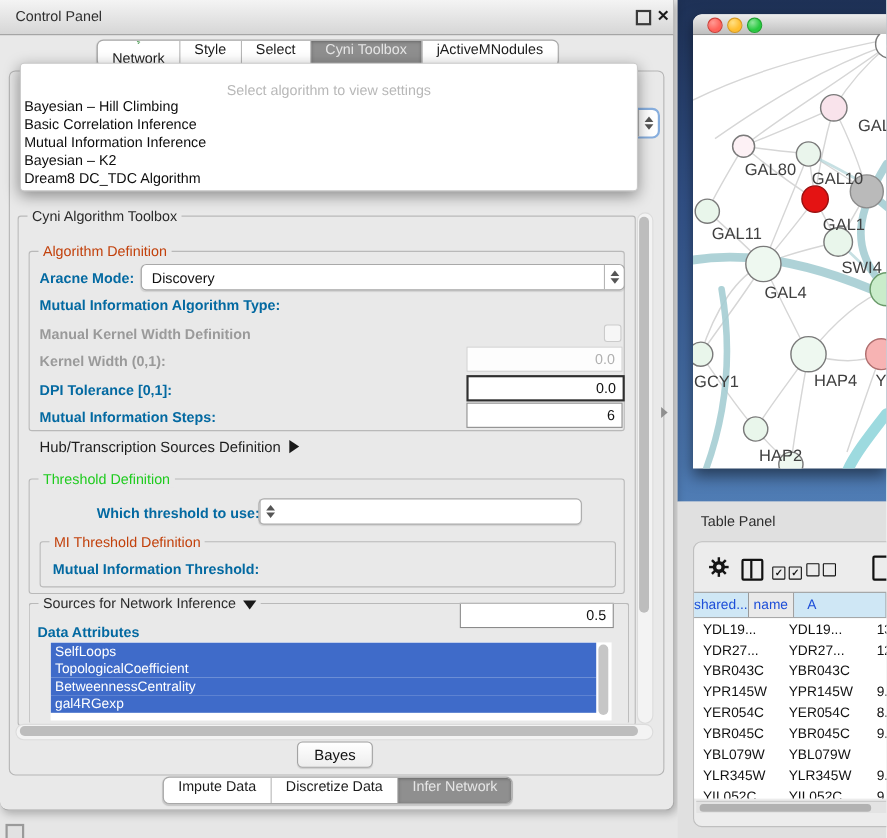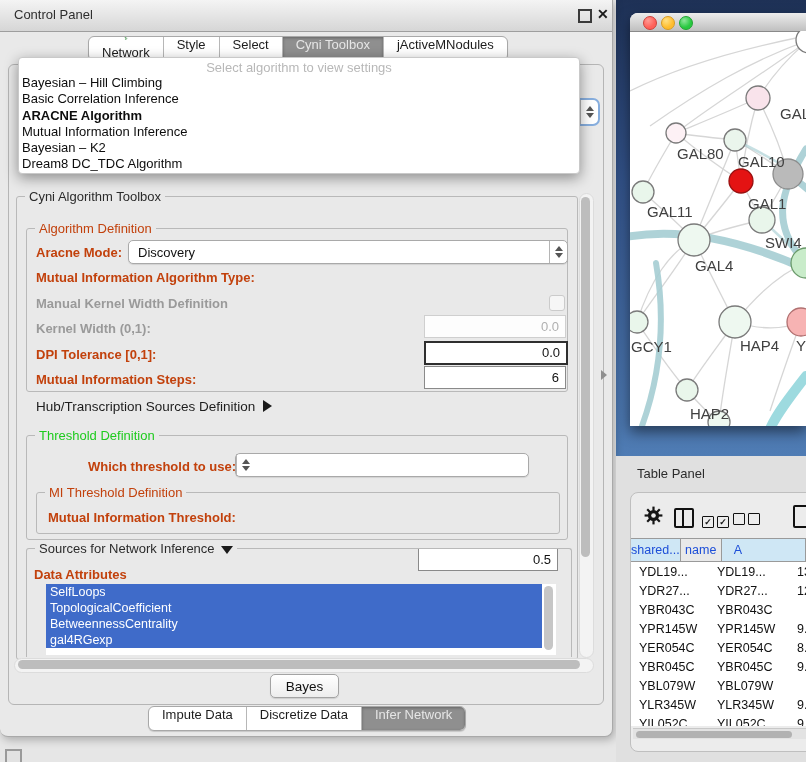--- a/index.html
+++ b/index.html
@@ -28,35 +28,35 @@
   .seg.sel{background:#8f8f8f;color:#e6e6e6;box-shadow:inset 0 1px 3px rgba(0,0,0,.3);}
 
   
   #tab-panel{left:8px;top:64px;width:594px;height:639px;background:#e9e9e9;
       border:1px solid #b5b5b5;border-radius:6px;}
 
   
   #algo-menu{left:18px;top:57px;width:560px;height:115px;background:#fff;
       border:1px solid #c9c9c9;border-radius:4px;z-index:20;
       box-shadow:0 4px 14px rgba(0,0,0,.4);}
-  #algo-prompt{height:16px;line-height:17px;text-align:center;color:#b8b8b8;font-size:13px;margin-top:1px;}
+  #algo-prompt{height:16px;line-height:17px;text-align:center;color:#b8b8b8;font-size:13px;margin-top:15px;}
   .menu-item{height:16.3px;line-height:16.3px;padding-left:3px;font-size:13px;color:#0d0d0d;}
   .menu-item.bold{font-weight:bold;}
   #combo-peek{left:572px;top:98px;width:24px;height:24px;background:#fff;z-index:5;
       border:2px solid #87aede;border-radius:0 7px 7px 0;}
 
   
   .grp{border:1px solid #b9b9b9;border-radius:3px;background:transparent;}
   .grp-label{position:absolute;top:-8px;left:8px;background:#e9e9e9;padding:0 4px;
       font-size:13px;white-space:nowrap;}
   .blue{color:#c2410c;}
   .green{color:#1ecb1e;}
   .dark{color:#2b2b2b;}
 
-  .lbl{font-size:13px;font-weight:bold;color:#c2410c;white-space:nowrap;}
+  .lbl{font-size:13px;font-weight:bold;color:#0369a1;white-space:nowrap;}
   .lbl.dis{color:#9a9a9a;}
   .plain-lbl{font-size:13.5px;color:#1d1d1d;white-space:nowrap;}
 
   
   .combo{background:#fff;border:1px solid #a9a9a9;border-radius:5px;height:22px;
       display:flex;align-items:center;box-shadow:0 1px 1px rgba(0,0,0,.1);}
   .combo-val{flex:1;padding-left:9px;font-size:13px;color:#111;}
   .combo-step{width:17px;align-self:stretch;border-left:1px solid #b5b5b5;
       display:flex;flex-direction:column;align-items:center;justify-content:center;gap:2px;}
   .tri-up{width:0;height:0;border-left:4px solid transparent;border-right:4px solid transparent;
@@ -179,21 +179,20 @@
       <div class="combo-step" style="height:100%;float:right;border-left:1px solid #b5b5b5;">
         <div class="tri-up"></div>
         <div class="tri-dn"></div>
       </div>
     </div>
 
     <div class="abs" id="algo-menu">
       <div id="algo-prompt">Select algorithm to view settings</div>
       <div class="menu-item">Bayesian – Hill Climbing</div>
       <div class="menu-item">Basic Correlation Inference</div>
-      <div class="menu-item bold">ARACNE Algorithm</div>
       <div class="menu-item">Mutual Information Inference</div>
       <div class="menu-item">Bayesian – K2</div>
       <div class="menu-item">Dream8 DC_TDC Algorithm</div>
     </div>
 
     <div class="abs grp" style="left:16px;top:196px;width:560px;height:462px;">
       <span class="grp-label dark">Cyni Algorithm Toolbox</span>
     </div>
 
     <div class="abs grp" style="left:26px;top:228px;width:540px;height:162px;">

